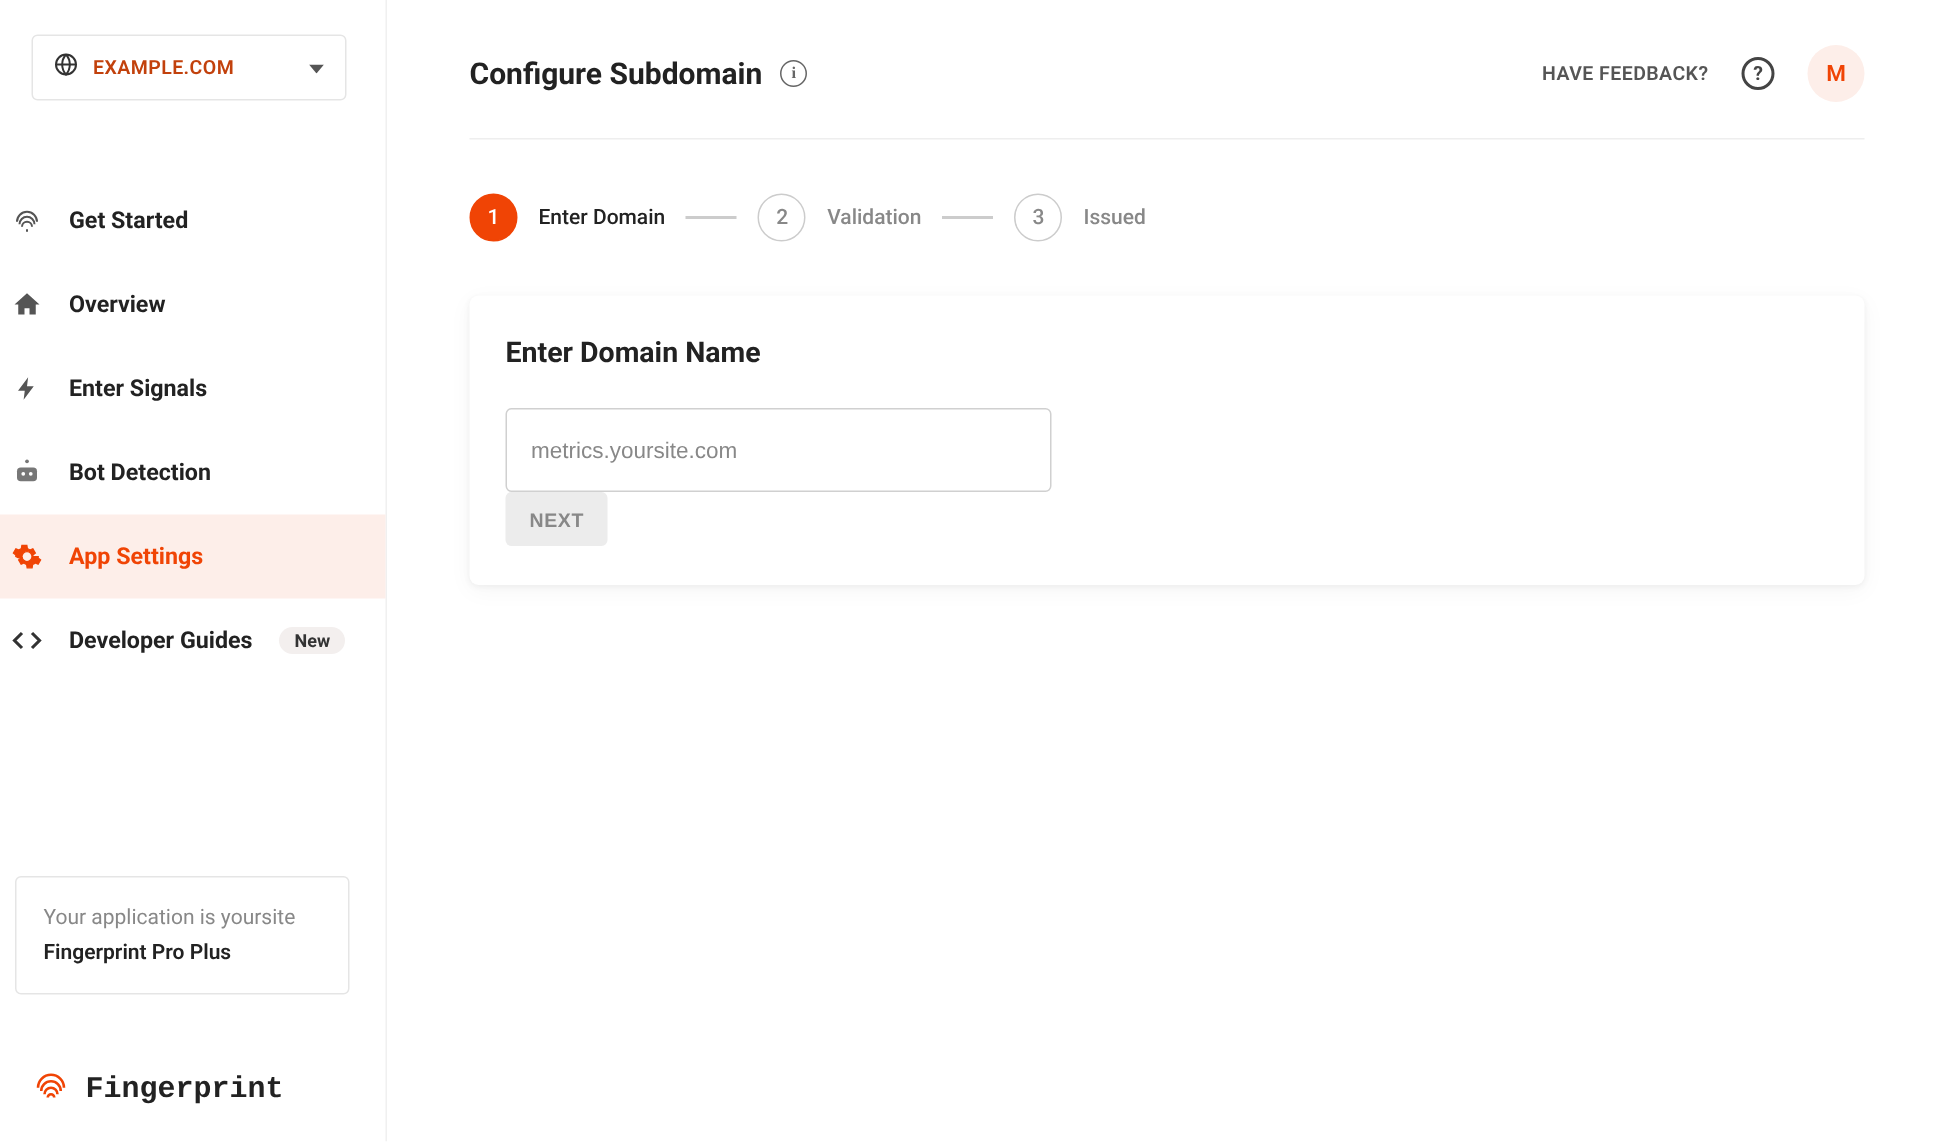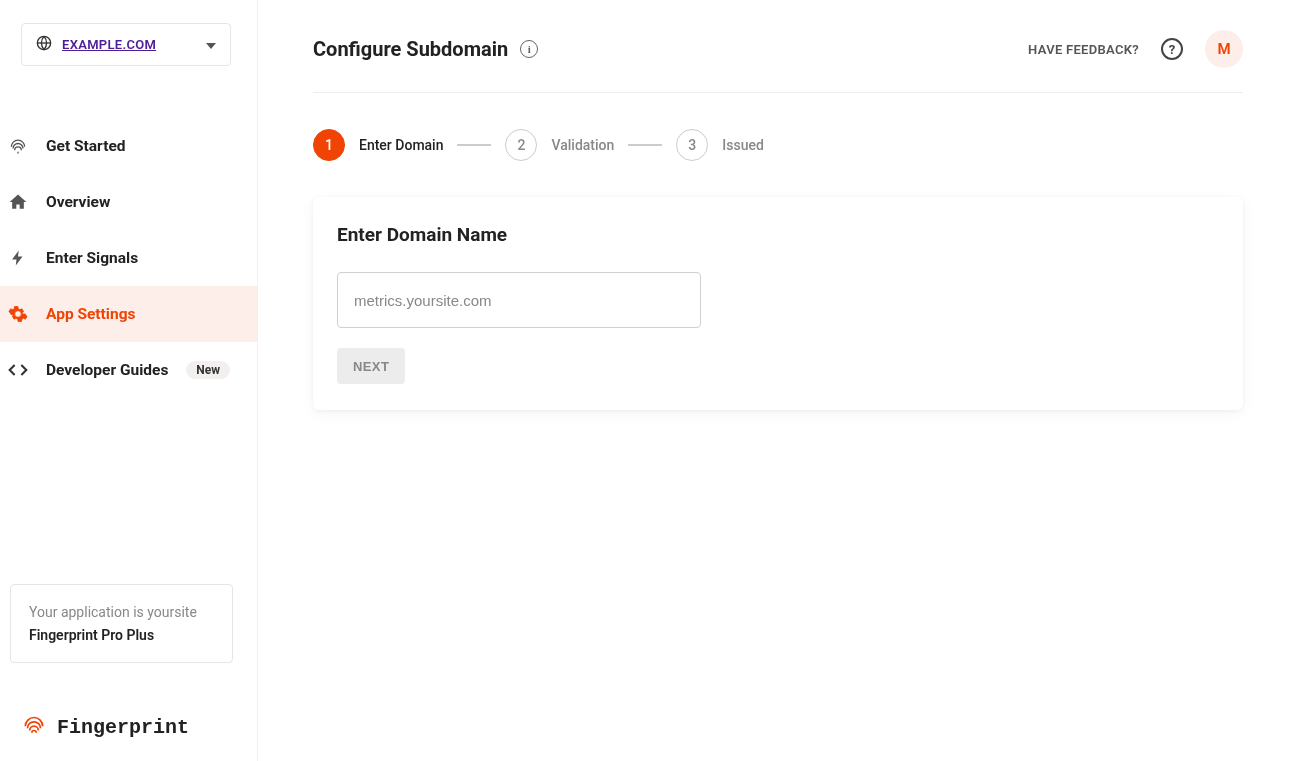--- a/index.html
+++ b/index.html
@@ -30,22 +30,21 @@
       align-items: center;
       justify-content: space-between;
       border: 1px solid #e5e5e5;
       border-radius: 4px;
       padding: 11px 14px;
       cursor: pointer;
       width: 210px;
       font-size: 13px;
       font-weight: 600;
       letter-spacing: 0.3px;
-      color: #4c1d95;
-      text-decoration: underline;
+      color: #c2410c;
     }
     .site-selector .left { display: flex; align-items: center; gap: 10px; }
     .nav {
       margin-top: 42px;
       display: flex;
       flex-direction: column;
     }
     .nav-item {
       display: flex;
       align-items: center;
@@ -157,21 +156,20 @@
       height: 56px;
       border: 1px solid #d0d0d0;
       border-radius: 4px;
       padding: 0 16px;
       font-size: 15px;
       color: #222;
       outline: none;
     }
     .domain-input::placeholder { color: #888; }
     .next-btn {
-      margin-top: 20px;
       display: inline-flex;
       align-items: center;
       justify-content: center;
       height: 36px;
       padding: 0 16px;
       background: #ECECEC;
       color: #888;
       font-size: 13px;
       font-weight: 700;
       letter-spacing: 0.4px;
@@ -237,20 +235,32 @@
 
     <div class="nav-item">
       <span class="icon">
         <svg width="18" height="18" viewBox="0 0 24 24" fill="#555">
             <path d="M13 2 L4 14h6l-1 8 9-12h-6Z"></path>
           </svg>
       </span>
       <span>Enter Signals</span>
     </div>
 
+    <div class="nav-item">
+      <span class="icon">
+        <svg width="20" height="20" viewBox="0 0 24 24" fill="#777">
+          <rect x="4" y="8" width="16" height="11" rx="3"></rect>
+            <circle cx="9" cy="13" r="1.5" fill="#fff"></circle>
+            <circle cx="15" cy="13" r="1.5" fill="#fff"></circle>
+            <path d="M12 8V4"></path>
+            <circle cx="12" cy="3" r="1.5"></circle>
+        </svg>
+      </span>
+      <span>Bot Detection</span>
+    </div>
 
     <div class="nav-item active">
       <span class="icon">
         <svg width="20" height="20" viewBox="0 0 24 24" fill="#F04405">
           <path d="M12 8a4 4 0 1 0 0 8 4 4 0 0 0 0-8zm9 4a7 7 0 0 1-.1 1.2l2 1.6-2 3.4-2.4-1a7 7 0 0 1-2 1.2l-.4 2.6h-4l-.4-2.6a7 7 0 0 1-2-1.2l-2.4 1-2-3.4 2-1.6A7 7 0 0 1 3 12a7 7 0 0 1 .1-1.2l-2-1.6 2-3.4 2.4 1a7 7 0 0 1 2-1.2L7.9 3h4l.4 2.6a7 7 0 0 1 2 1.2l2.4-1 2 3.4-2 1.6c.1.4.1.8.1 1.2z"></path>
         </svg>
       </span>
       <span>App Settings</span>
     </div>
 

